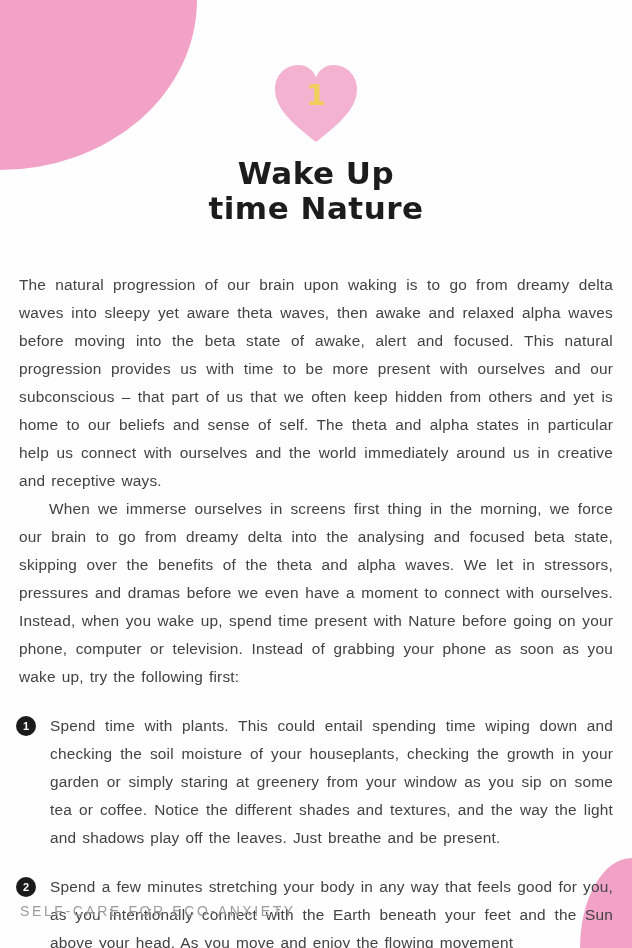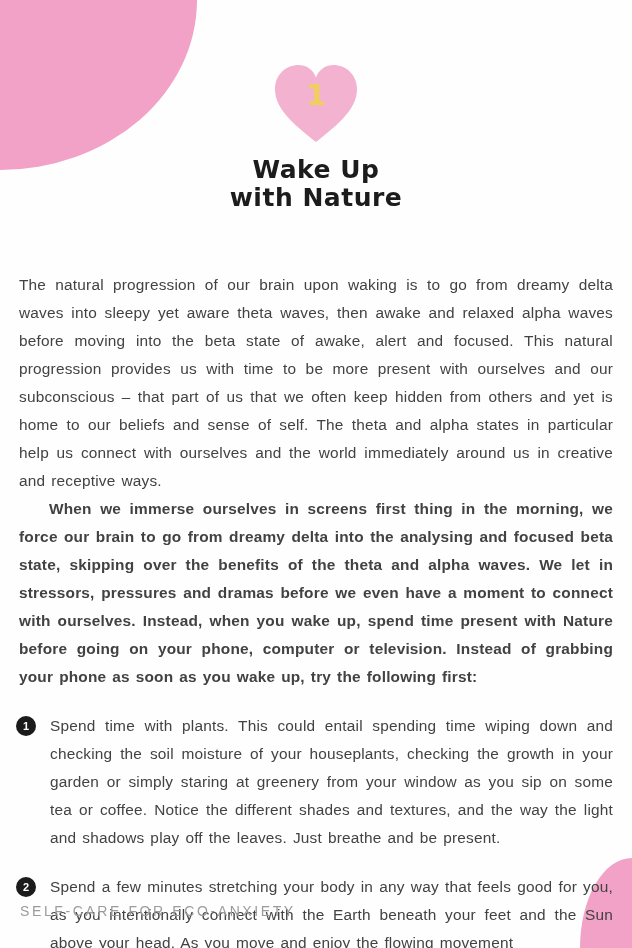--- a/index.html
+++ b/index.html
@@ -46,40 +46,40 @@
     text-align: center;
     font-family: "DejaVu Sans", sans-serif;
     font-weight: bold;
     font-size: 29px;
     color: #f0cf5c;
   }
   .chapter-title {
     margin-top: 10px;
     font-family: "DejaVu Sans", sans-serif;
     font-weight: bold;
-    font-size: 25px;
+    font-size: 31px;
     line-height: 1.13;
     letter-spacing: 0.5px;
     color: #1c1c1c;
   }
 
   
   .content {
     position: absolute;
     left: 19px; right: 19px;
     top: 271px;
     color: #424242;
     font-size: 15.4px;
     line-height: 28px;
     letter-spacing: 0.2px;
     word-spacing: 1.5px;
     text-align: justify;
   }
   .content p { margin: 0; }
-  .content p.indent { text-indent: 30px; font-weight: bold; }
+  .content p.indent { text-indent: 30px; }
 
   .tip-list { margin-top: 9px; }
   .tip-item {
     position: relative;
     padding-left: 31px;
     margin-top: 21px;
   }
   .tip-bullet {
     position: absolute;
     left: -3px; top: 4px;
@@ -114,21 +114,21 @@
 
   <div class="chapter-head">
     <div class="heart-wrap">
       <svg width="104" height="86" viewBox="0 0 100 86" aria-hidden="true">
         <path d="M50 82 C31 67 9 50 9 29.5 C9 13.5 21 5 32.5 5 C41.5 5 47.5 10.5 50 17.5 C52.5 10.5 58.5 5 67.5 5 C79 5 91 13.5 91 29.5 C91 50 69 67 50 82 Z" fill="#f4b2d1"></path>
       </svg>
       <div class="heart-number">1</div>
     </div>
     <div class="chapter-title">
       <div>Wake Up</div>
-      <div>with Nature</div>
+      <div>time Nature</div>
     </div>
   </div>
 
   <div class="content">
     <p>The natural progression of our brain upon waking is to go from dreamy delta waves into sleepy yet aware theta waves, then awake and relaxed alpha waves before moving into the beta state of awake, alert and focused. This natural progression provides us with time to be more present with ourselves and our subconscious – that part of us that we often keep hidden from others and yet is home to our beliefs and sense of self. The theta and alpha states in particular help us connect with ourselves and the world immediately around us in creative and receptive ways.</p>
     <p class="indent">When we immerse ourselves in screens first thing in the morning, we force our brain to go from dreamy delta into the analysing and focused beta state, skipping over the benefits of the theta and alpha waves. We let in stressors, pressures and dramas before we even have a moment to connect with ourselves. Instead, when you wake up, spend time present with Nature before going on your phone, computer or television. Instead of grabbing your phone as soon as you wake up, try the following first:</p>
 
     <div class="tip-list">
       <div class="tip-item">
         <span class="tip-bullet">1</span>

